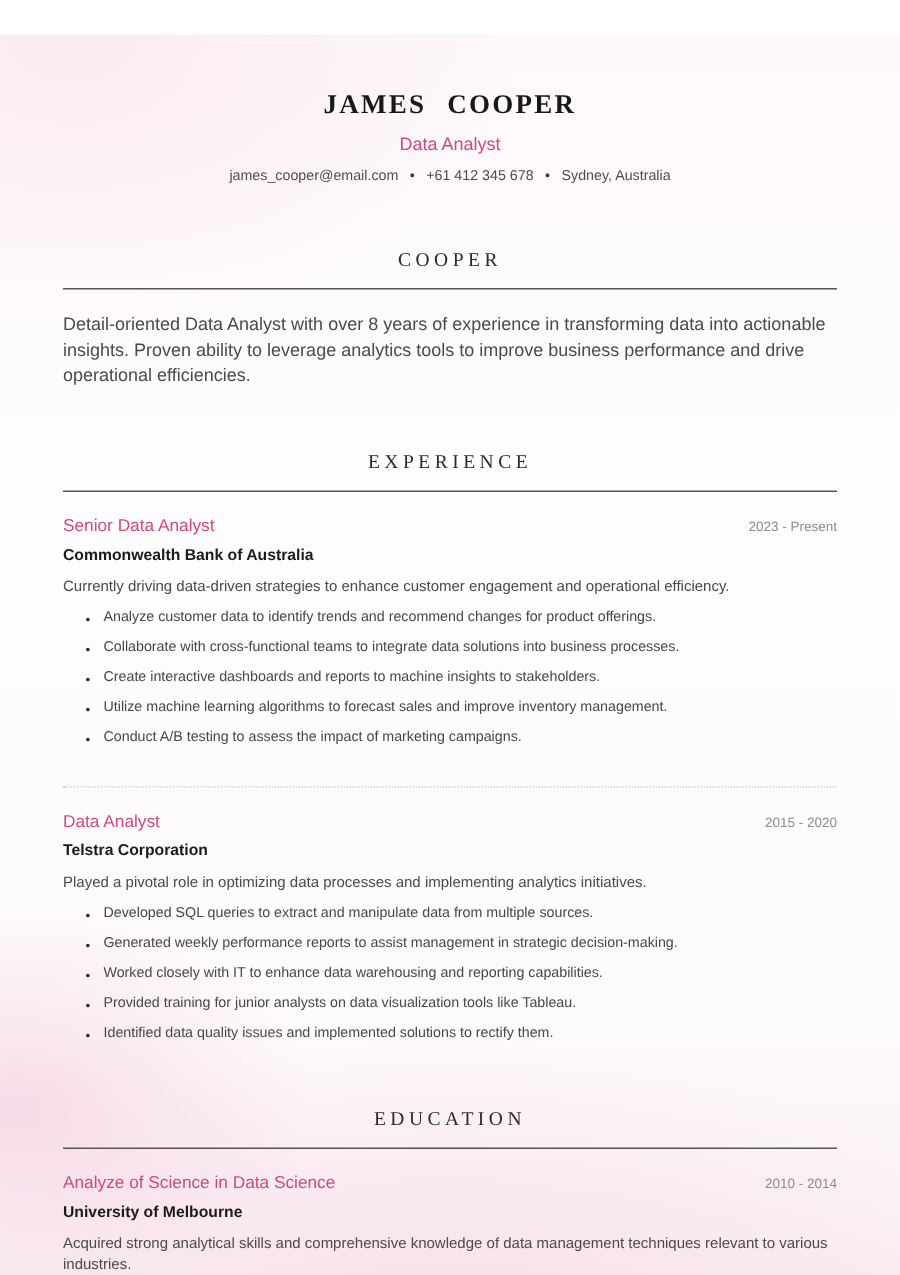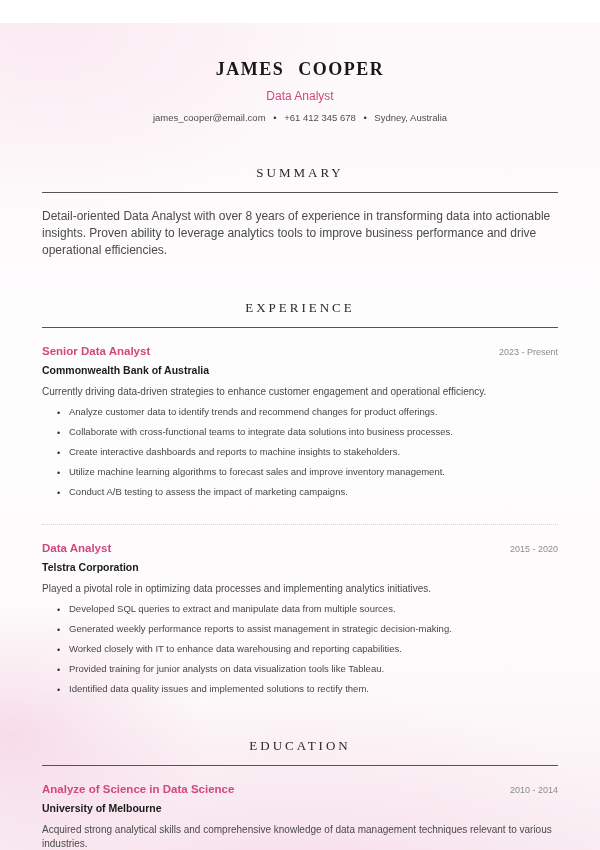--- a/index.html
+++ b/index.html
@@ -69,21 +69,21 @@
   
   .entry { margin-top: 17px; }
   .entry-head {
     display: flex;
     justify-content: space-between;
     align-items: baseline;
   }
   .entry-title {
     margin: 0;
     font-size: 11.5px;
-    font-weight: 700;
+    font-weight: 400;
     color: #d2477e;
   }
   .entry-dates {
     font-size: 9px;
     color: #8c8c8c;
   }
   .entry-company {
     margin-top: 7px;
     font-size: 10.5px;
     font-weight: 700;
@@ -134,21 +134,21 @@
       <div class="contact-line">
         <span>james_cooper@email.com</span>
         <span class="sep">•</span>
         <span>+61 412 345 678</span>
         <span class="sep">•</span>
         <span>Sydney, Australia</span>
       </div>
     </header>
 
     <section class="section">
-      <h2 class="section-heading">SUMMARY</h2>
+      <h2 class="section-heading">COOPER</h2>
       <div class="rule"></div>
       <p class="para">Detail-oriented Data Analyst with over 8 years of experience in transforming data into actionable insights. Proven ability to leverage analytics tools to improve business performance and drive operational efficiencies.</p>
     </section>
 
     <section class="section">
       <h2 class="section-heading">EXPERIENCE</h2>
       <div class="rule"></div>
 
       <article class="entry">
         <div class="entry-head">

